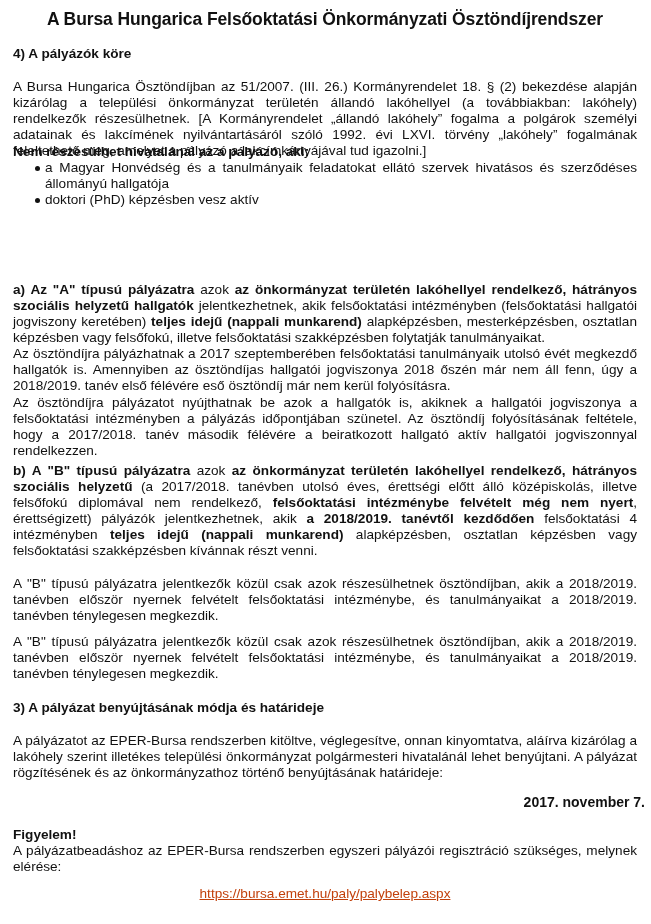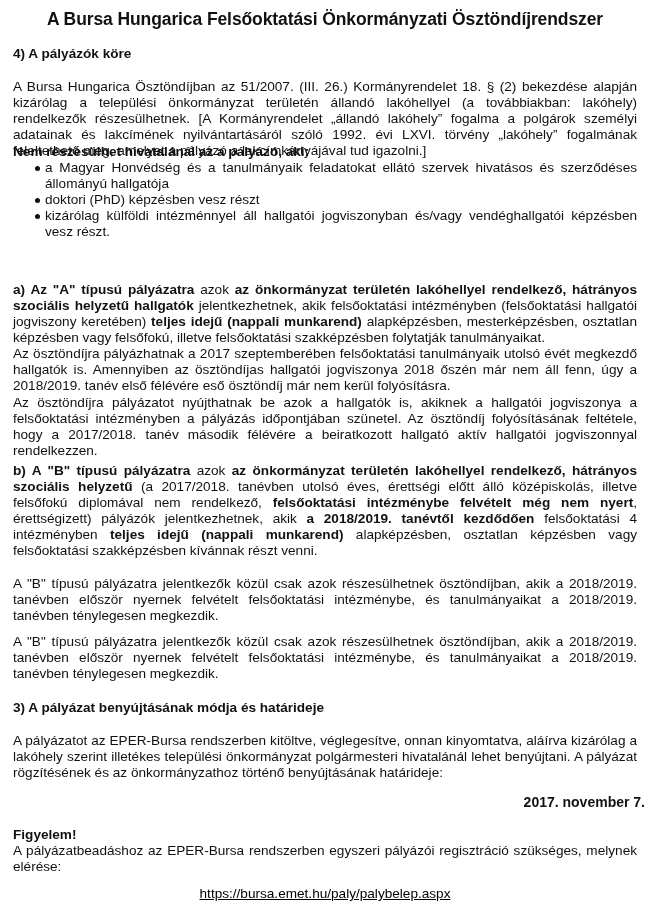--- a/index.html
+++ b/index.html
@@ -27,40 +27,39 @@
   ul.bullets li {
     position: relative; padding-left: 32px; text-align: justify;
   }
   ul.bullets li .dot {
     position: absolute; left: 22px; top: 6px; width: 5px; height: 5px; border-radius: 50%; background: #111;
   }
   .center-bold {
     position: absolute; left: 8px; width: 624px; text-align: right; font-weight: bold; font-size: 14px;
   }
   .link-line { position: absolute; left: 0; width: 624px; text-align: center; }
-  .link-line a { color: #000000; text-decoration: underline; }
+  .link-line a { color: #c2410c; text-decoration: underline; }
 </style>
 </head>
 <body>
 
 <div class="page">
   <div class="content">
 
     <div class="title">A Bursa Hungarica Felsőoktatási Önkormányzati Ösztöndíjrendszer</div>
 
     <div class="heading" style="top:46px;">4) A pályázók köre</div>
 
     <div class="para" style="top:79px;">A Bursa Hungarica Ösztöndíjban az 51/2007. (III. 26.) Kormányrendelet 18. § (2) bekezdése alapján kizárólag a települési önkormányzat területén állandó lakóhellyel (a továbbiakban: lakóhely) rendelkezők részesülhetnek. [A Kormányrendelet „állandó lakóhely” fogalma a polgárok személyi adatainak és lakcímének nyilvántartásáról szóló 1992. évi LXVI. törvény „lakóhely” fogalmának feleltethető meg, amelyet a pályázó a lakcímkártyájával tud igazolni.]</div>
 
     <div class="bold-line" style="top:144px;">Nem részesülhet hivatalánál az a pályázó, aki:</div>
 
     <ul class="bullets" style="top:160px;">
       <li><span class="dot"></span><span>a Magyar Honvédség és a tanulmányaik feladatokat ellátó szervek hivatásos és szerződéses állományú hallgatója</span></li>
-      <li><span class="dot"></span><span>doktori (PhD) képzésben vesz részt</span></li>
-      <li><span class="dot"></span><span>kizárólag külföldi intézménnyel áll hallgatói jogviszonyban és/vagy vendéghallgatói képzésben vesz részt.</span></li>
+      <li><span class="dot"></span><span>doktori (PhD) képzésben vesz aktív</span></li>
     </ul>
 
     <div class="para" style="top:282px;">
       <b>a) Az "A" típusú pályázatra</b><span> azok </span><b>az önkormányzat területén lakóhellyel rendelkező, hátrányos szociális helyzetű hallgatók</b><span> jelentkezhetnek, akik felsőoktatási intézményben (felsőoktatási hallgatói jogviszony keretében) </span><b>teljes idejű (nappali munkarend)</b><span> alapképzésben, mesterképzésben, osztatlan képzésben vagy felsőfokú, illetve felsőoktatási szakképzésben folytatják tanulmányaikat.</span>
     </div>
 
     <div class="para" style="top:346px;">Az ösztöndíjra pályázhatnak a 2017 szeptemberében felsőoktatási tanulmányaik utolsó évét megkezdő hallgatók is. Amennyiben az ösztöndíjas hallgatói jogviszonya 2018 őszén már nem áll fenn, úgy a 2018/2019. tanév első félévére eső ösztöndíj már nem kerül folyósításra.</div>
 
     <div class="para" style="top:395px;">Az ösztöndíjra pályázatot nyújthatnak be azok a hallgatók is, akiknek a hallgatói jogviszonya a felsőoktatási intézményben a pályázás időpontjában szünetel. Az ösztöndíj folyósításának feltétele, hogy a 2017/2018. tanév második félévére a beiratkozott hallgató aktív hallgatói jogviszonnyal rendelkezzen.</div>
 

